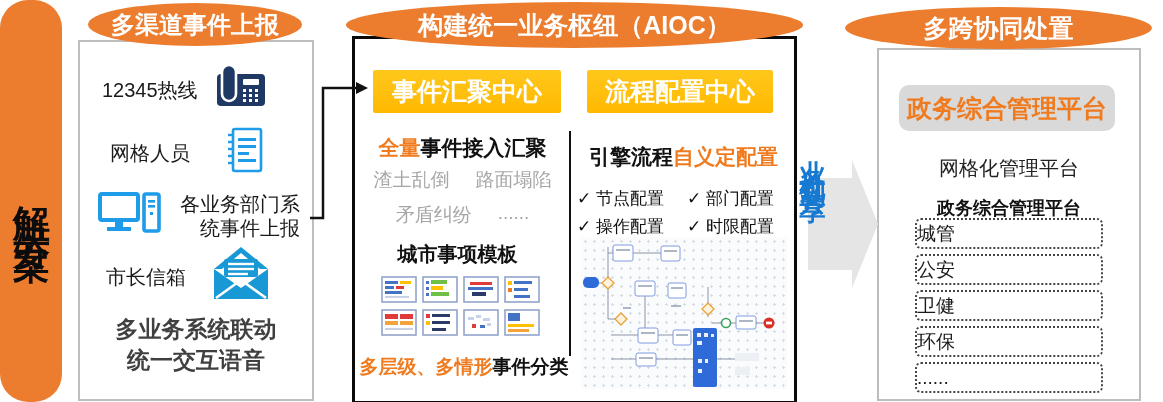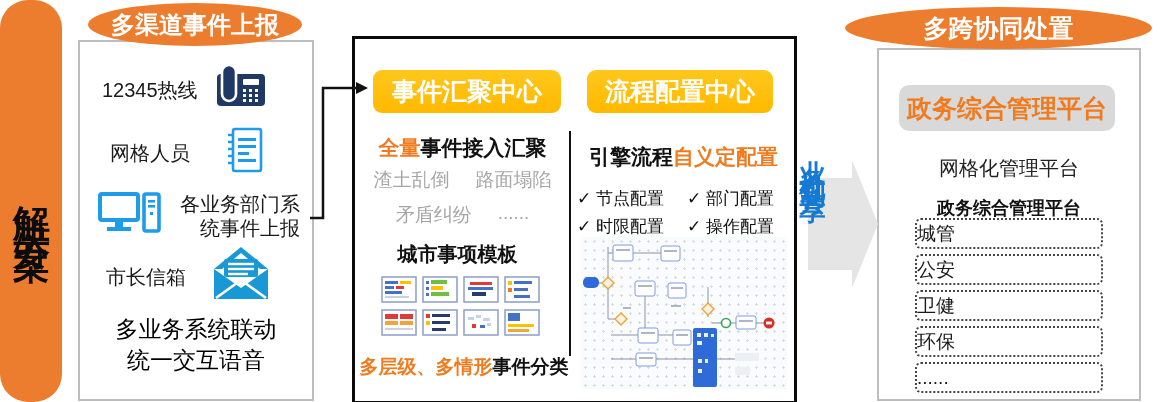--- a/index.html
+++ b/index.html
@@ -15,31 +15,31 @@
   .pill{position:absolute;background:#EC7D2F;border-radius:50%;display:flex;align-items:center;justify-content:center;
         color:#fff;font-weight:800;z-index:5;}
   .panel{position:absolute;background:#fff;}
   .s-border{border:2px solid #BDBDBD;}
   .k-border{border:3px solid #0a0a0a;}
 
   
   .s1-box{left:78px;top:40px;width:232px;height:357px;}
   .s1-pill{left:88px;top:3px;width:214px;height:43px;font-size:24px;}
   .s1-label{position:absolute;font-size:20px;color:#1a1a1a;}
-  .s1-footer{position:absolute;left:0;top:272px;width:100%;text-align:center;color:#000000;font-weight:400;
+  .s1-footer{position:absolute;left:0;top:272px;width:100%;text-align:center;color:#404040;font-weight:700;
              font-size:23px;line-height:1.35;}
   .icon{position:absolute;}
 
   
   .overlay{position:absolute;left:0;top:0;width:1163px;height:402px;pointer-events:none;z-index:4;}
 
   
   .s2-box{left:352px;top:36px;width:439px;height:362px;}
   .s2-pill{left:346px;top:2px;width:457px;height:46px;font-size:25px;}
-  .ybtn{position:absolute;height:43px;background:linear-gradient(#FFC71C,#FFB900);border-radius:9px;
+  .ybtn{position:absolute;height:43px;background:linear-gradient(#FFC71C,#FFB900);border-radius:2px;
         display:flex;align-items:center;justify-content:center;color:#fff;font-weight:800;font-size:25px;}
   .ec-head{position:absolute;left:0;top:95px;width:215px;text-align:center;font-size:21px;font-weight:800;color:#111;}
   .hl{color:#F07B1F;}
   .gray-row{position:absolute;left:0;width:215px;display:flex;justify-content:center;gap:26px;
             color:#A6A6A6;font-size:19px;}
   .tpl-title{position:absolute;left:0;top:202px;width:205px;text-align:center;font-size:20px;font-weight:800;color:#111;}
   .tpl-grid{position:absolute;left:26px;top:237px;display:grid;grid-template-columns:repeat(4,37px);
             grid-auto-rows:28px;gap:5px 4px;}
   .ec-footer{position:absolute;left:0;top:315px;width:218px;text-align:center;font-size:19px;font-weight:800;color:#111;}
   .divider{position:absolute;left:214px;top:92px;width:2px;height:225px;background:#111;}
@@ -255,22 +255,22 @@
 
     <div class="ybtn" style="left:232px;top:31px;width:186px;">
       <span>流程配置中心</span>
     </div>
     <div class="pc-head">
       <span>引擎流程</span><span class="hl">自义定配置</span>
     </div>
     <div class="checks">
       <span class="check-item"><span>✓</span> <span>节点配置</span></span>
       <span class="check-item"><span>✓</span> <span>部门配置</span></span>
+      <span class="check-item"><span>✓</span> <span>操作配置</span></span>
       <span class="check-item"><span>✓</span> <span>时限配置</span></span>
-      <span class="check-item"><span>✓</span> <span>操作配置</span></span>
     </div>
 
     <div class="flowchart">
       <svg width="206" height="152" viewBox="0 0 206 152">
         <g stroke="#8A94A6" stroke-width="1" fill="none">
           <line x1="16" y1="46" x2="22" y2="46"></line>
           <line x1="27" y1="10" x2="27" y2="82"></line>
           <line x1="27" y1="16" x2="80" y2="16"></line>
           <line x1="27" y1="82" x2="36" y2="82"></line>
           <line x1="30" y1="98" x2="92" y2="98"></line>
@@ -320,20 +320,23 @@
           <rect x="116" y="104" width="5" height="4"></rect>
           <rect x="117" y="122" width="4" height="4"></rect>
             <rect x="124" y="122" width="3" height="4"></rect>
           <rect x="117" y="132" width="4" height="4"></rect>
         </g>
         <rect x="154" y="116" width="24" height="8" fill="#ECEFF3"></rect>
         <rect x="154" y="130" width="15" height="8" fill="#ECEFF3"></rect>
       </svg>
     </div>
   </div>
+  <div class="pill s2-pill">
+    <span>构建统一业务枢纽（AIOC）</span>
+  </div>
 
   <div class="share-arrow">
     <div class="bar"></div>
     <div class="head"></div>
   </div>
   <div class="share-text">业务机制共享</div>
 
   <div class="panel s-border s3-box">
     <div class="platform-box">
       <span>政务综合管理平台</span>

